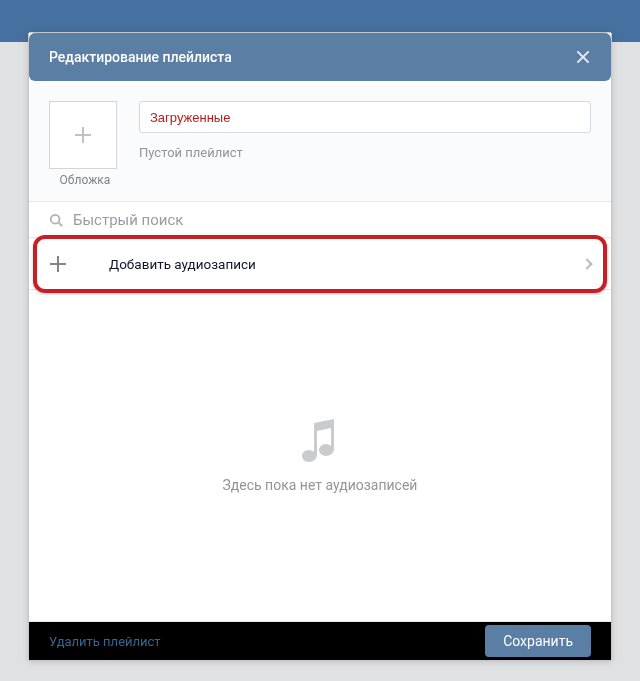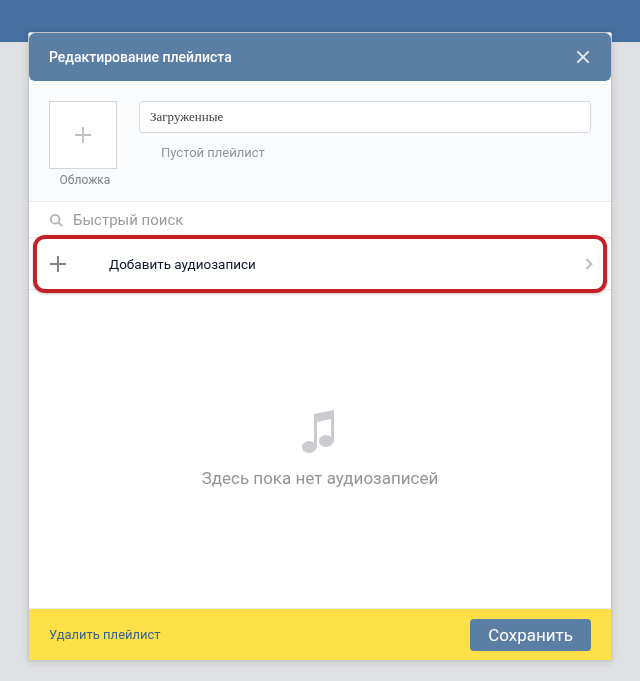--- a/index.html
+++ b/index.html
@@ -107,29 +107,28 @@
     flex-direction: column;
     gap: 10px;
   }
   .text-input {
     width: 100%;
     height: 32px;
     border: 1px solid #d3d9de;
     border-radius: 3px;
     padding: 0 10px;
     font-size: 13px;
-    color: #404040;
-    background: #fff;
-    font-family: Liberation Serif, serif;
+    color: #b91c1c;
+    background: #fff;
+    font-family: Liberation Sans, sans-serif;
   }
   .status-text {
     font-size: 13px;
     color: #939599;
     padding-top: 2px;
-    margin-left: 22px;
   }
 
   .search-row {
     height: 36px;
     display: flex;
     align-items: center;
     gap: 10px;
     padding: 0 20px;
     border-bottom: 1px solid #e7e8ec;
   }
@@ -203,45 +202,45 @@
     flex-direction: column;
     align-items: center;
     justify-content: center;
     color: #939599;
     gap: 14px;
   }
   .note-icon {
     color: #c9cbce;
   }
   .empty-text {
-    font-size: 17px;
+    font-size: 14px;
   }
 
   .modal-footer {
-    height: 52px;
+    height: 39px;
     border-top: 1px solid #e7e8ec;
     display: flex;
     align-items: center;
     justify-content: space-between;
     padding: 0 20px;
-    background: #fde047;
+    background: #000000;
   }
   .delete-link {
     color: #3a6490;
     font-size: 13px;
     cursor: pointer;
   }
   .save-btn {
     background: #5b7ea4;
     color: #fff;
     border: none;
     border-radius: 4px;
     height: 32px;
     padding: 0 18px;
-    font-size: 17px;
+    font-size: 14px;
     cursor: pointer;
     font-family: inherit;
   }
 </style>
 </head>
 <body>
 
 <div class="topbar"></div>
 <div class="backdrop"></div>
 

